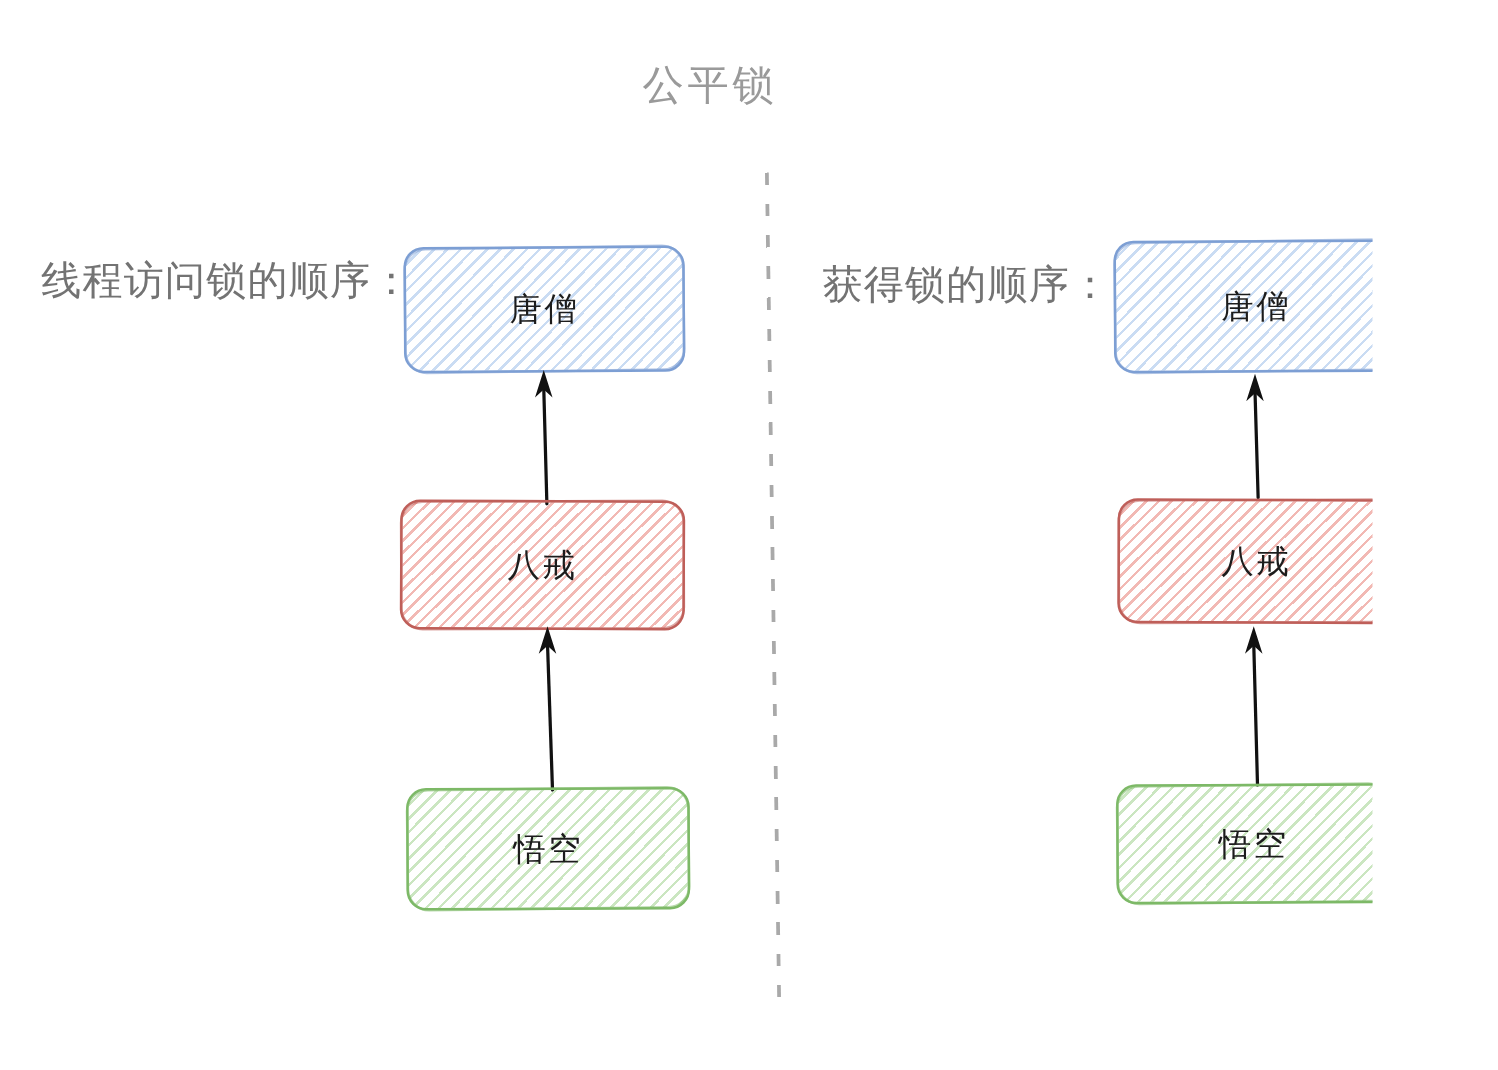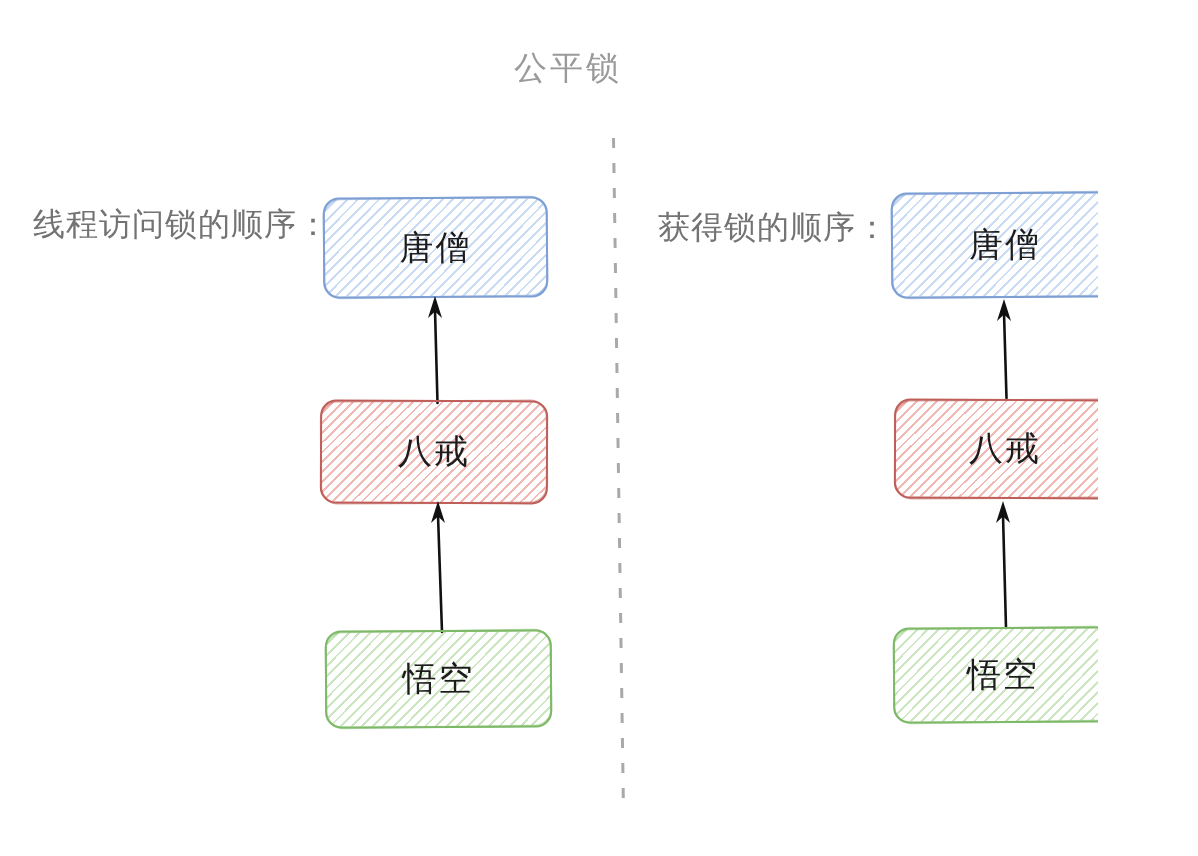--- a/index.html
+++ b/index.html
@@ -63,21 +63,21 @@
     position: absolute;
     inset: -2px;
     border: 2px solid;
     border-color: inherit;
     border-radius: 18px;
     opacity: 0.55;
     transform: rotate(-0.5deg);
     pointer-events: none;
   }
   .node-text {
-    font-size: 34px;
+    font-size: 26px;
     color: #1c1c1c;
     letter-spacing: 2px;
     position: relative;
     z-index: 2;
   }
   .node.blue {
     border-color: #7d9fd4;
     background: repeating-linear-gradient(135deg,
       #cadcf3 0px, #cadcf3 2px, rgba(0,0,0,0) 2px, rgba(0,0,0,0) 7.5px);
     transform: rotate(-0.3deg);

